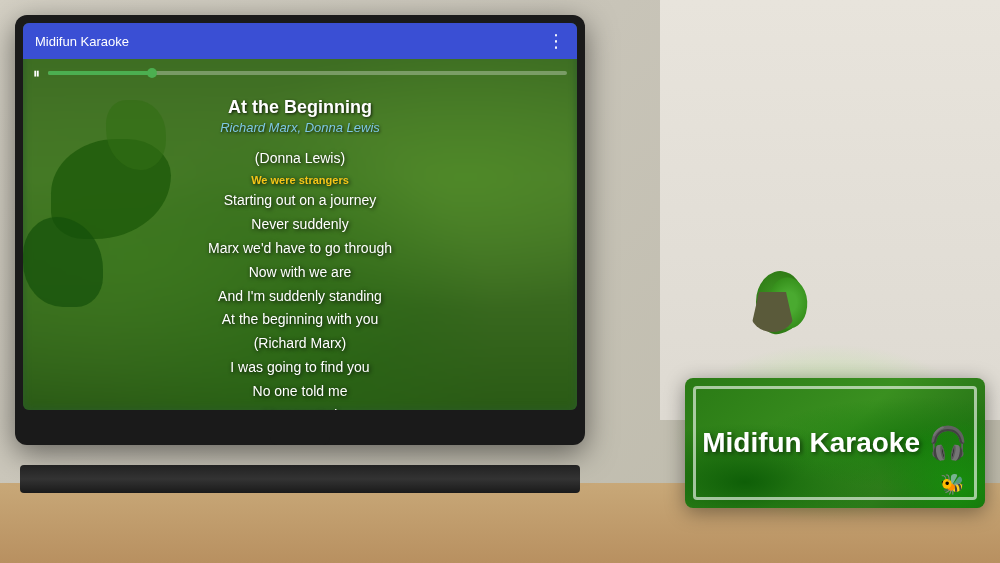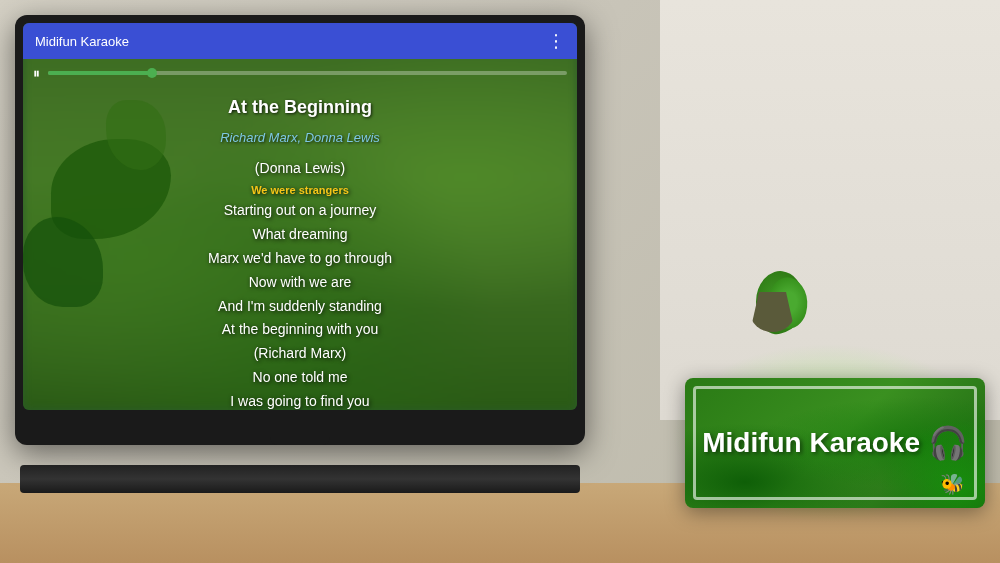--- a/index.html
+++ b/index.html
@@ -185,21 +185,21 @@
       padding: 10px 20px;
       z-index: 5;
     }
 
     .lyric-song-title {
       color: white;
       font-size: 18px;
       font-weight: bold;
       text-align: center;
       text-shadow: 1px 1px 3px rgba(0,0,0,0.8);
-      margin-bottom: 12px;
+      margin-bottom: 2px;
     }
     .lyric-artist {
       color: #7ec8e3;
       font-size: 13px;
       font-style: italic;
       text-align: center;
       text-shadow: 1px 1px 3px rgba(0,0,0,0.8);
       margin-bottom: 12px;
     }
     .lyric-line {
@@ -333,31 +333,31 @@
       </div>
     </div>
 
     <div class="lyrics-area">
       <div class="lyric-song-title">At the Beginning</div>
       <div class="lyric-artist">Richard Marx, Donna Lewis</div>
 
       <div class="lyric-line">(Donna Lewis)</div>
       <div class="lyric-line highlight">We were strangers</div>
       <div class="lyric-line">Starting out on a journey</div>
-      <div class="lyric-line">What dreaming</div>
+      <div class="lyric-line">Never suddenly</div>
       <div class="lyric-line">Marx we'd have to go through</div>
       <div class="lyric-line">Now with we are</div>
       <div class="lyric-line">And I'm suddenly standing</div>
       <div class="lyric-line">At the beginning with you</div>
 
       <div class="lyric-spacer"></div>
 
       <div class="lyric-line">(Richard Marx)</div>
+      <div class="lyric-line">I was going to find you</div>
       <div class="lyric-line">No one told me</div>
-      <div class="lyric-line">I was going to find you</div>
       <div class="lyric-line">Unexpected</div>
     </div>
   </div>
   <div class="tv-base"></div>
 </div>
 
 <div class="soundbar"></div>
 
 <div class="plant-container">
   <div style="position:absolute; bottom:18px; left:15px; width:50px; height:60px; background:radial-gradient(ellipse, #3a9020 30%, #2a7010 100%); border-radius: 60% 40% 60% 30%; transform: rotate(-20deg);"></div>

